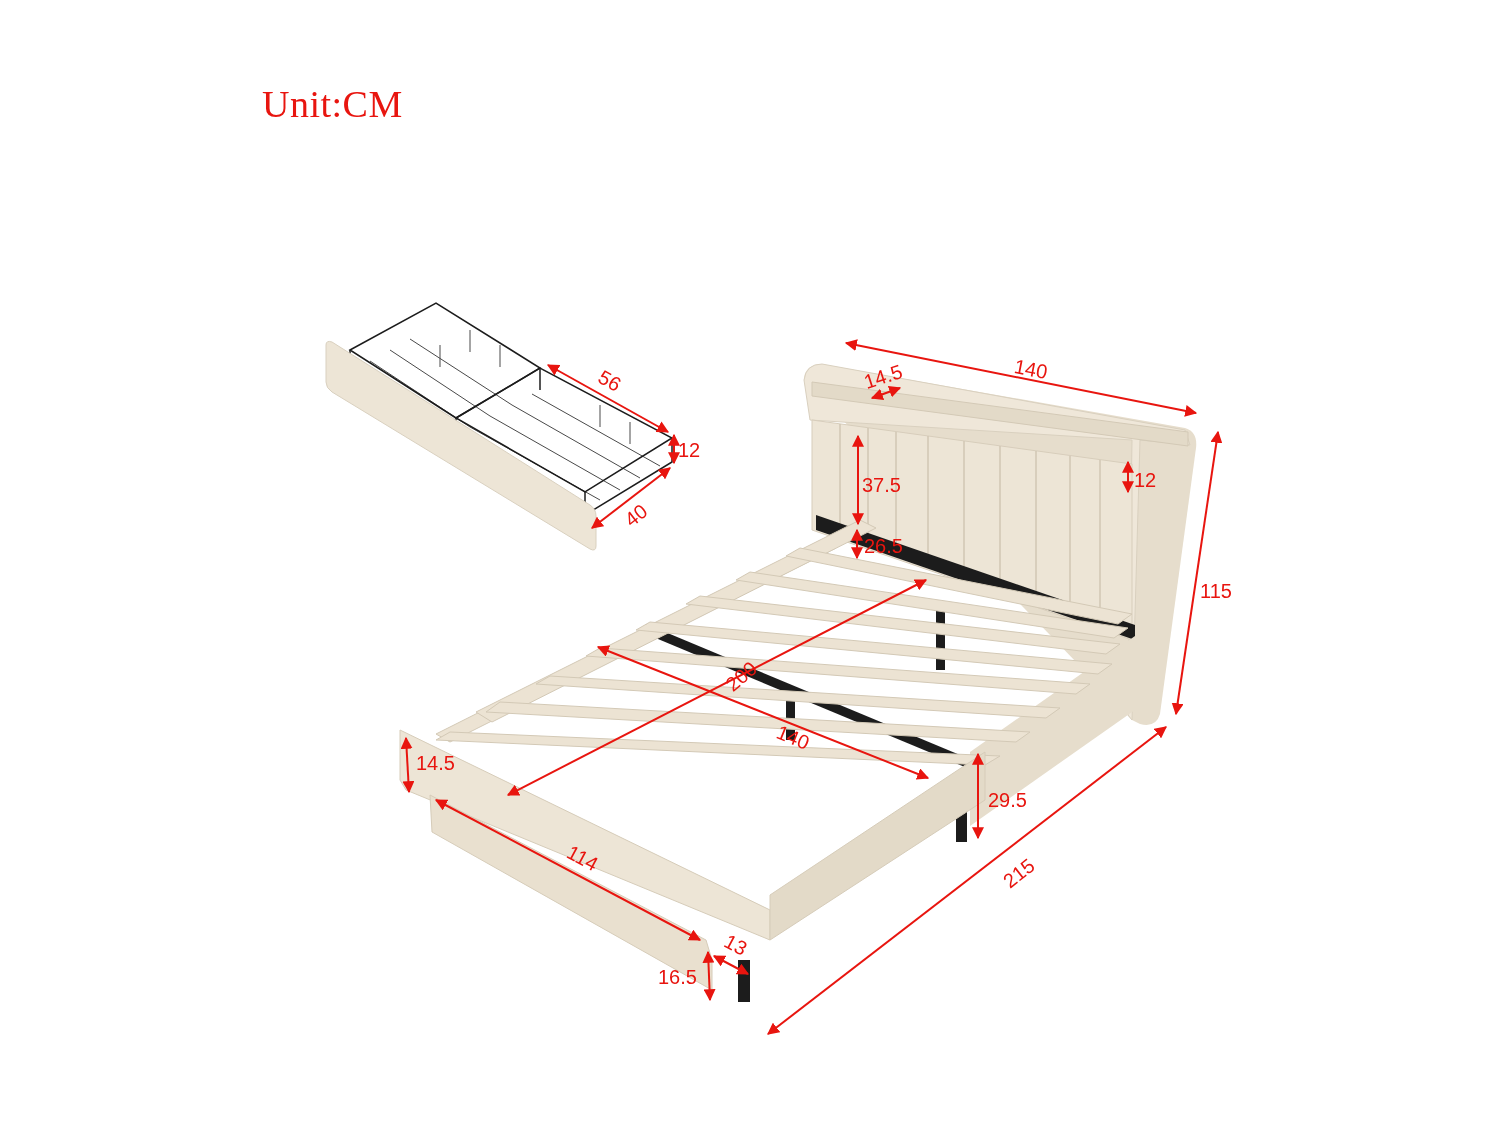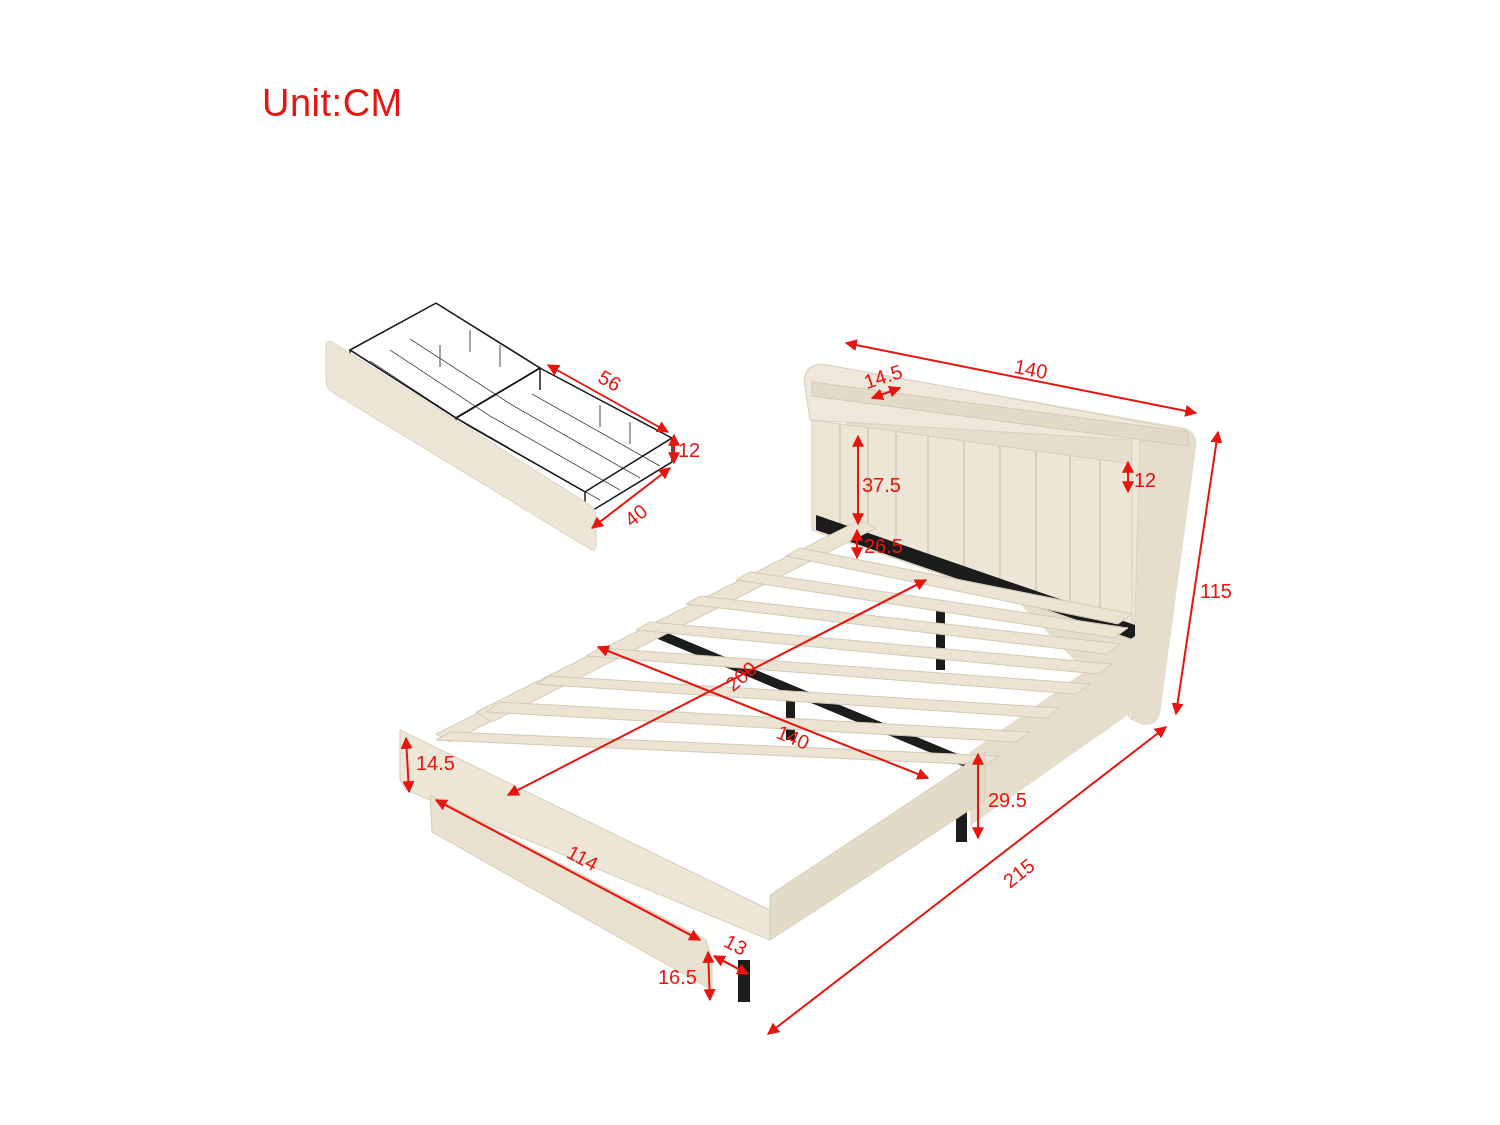--- a/index.html
+++ b/index.html
@@ -1,19 +1,19 @@
 <!DOCTYPE html>
 <html><head>
   <meta charset="utf-8">
   <style>
     html, body { margin: 0; padding: 0; background: #ffffff; }
     body { width: 1500px; height: 1125px; position: relative; overflow: hidden;
            font-family: "Liberation Sans", sans-serif; }
     .title { position: absolute; left: 262px; top: 82px; font-size: 38px; color: #e8150f;
-             font-family: Liberation Sans, sans-serif; letter-spacing: 0.5px; }
+             font-family: Liberation Serif, serif; letter-spacing: 0.5px; }
     svg.art { position: absolute; left: 0; top: 0; }
     .dim { font-family: "Liberation Sans", sans-serif; font-size: 20px; fill: #e8150f; }
   </style>
 </head>
 <body>
 
 <div class="title">Unit:CM</div>
 
 <svg class="art" width="1500" height="1125" viewBox="0 0 1500 1125">
   <defs>

